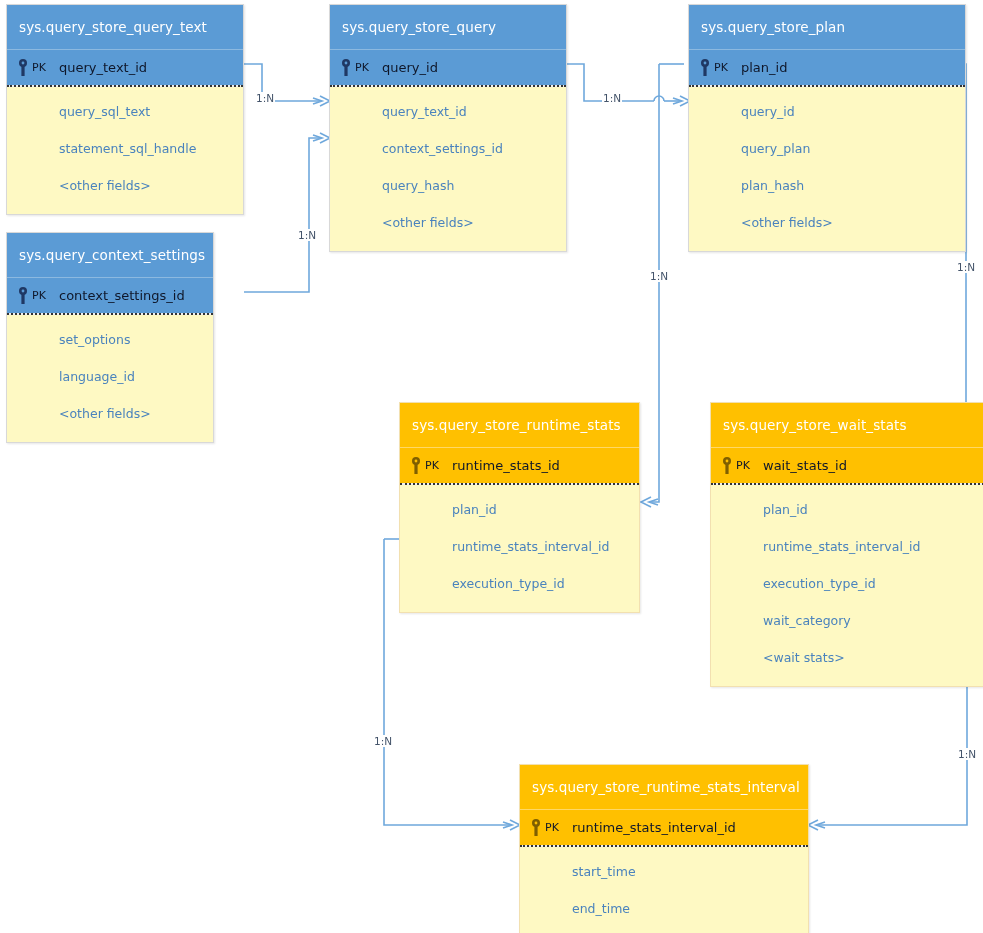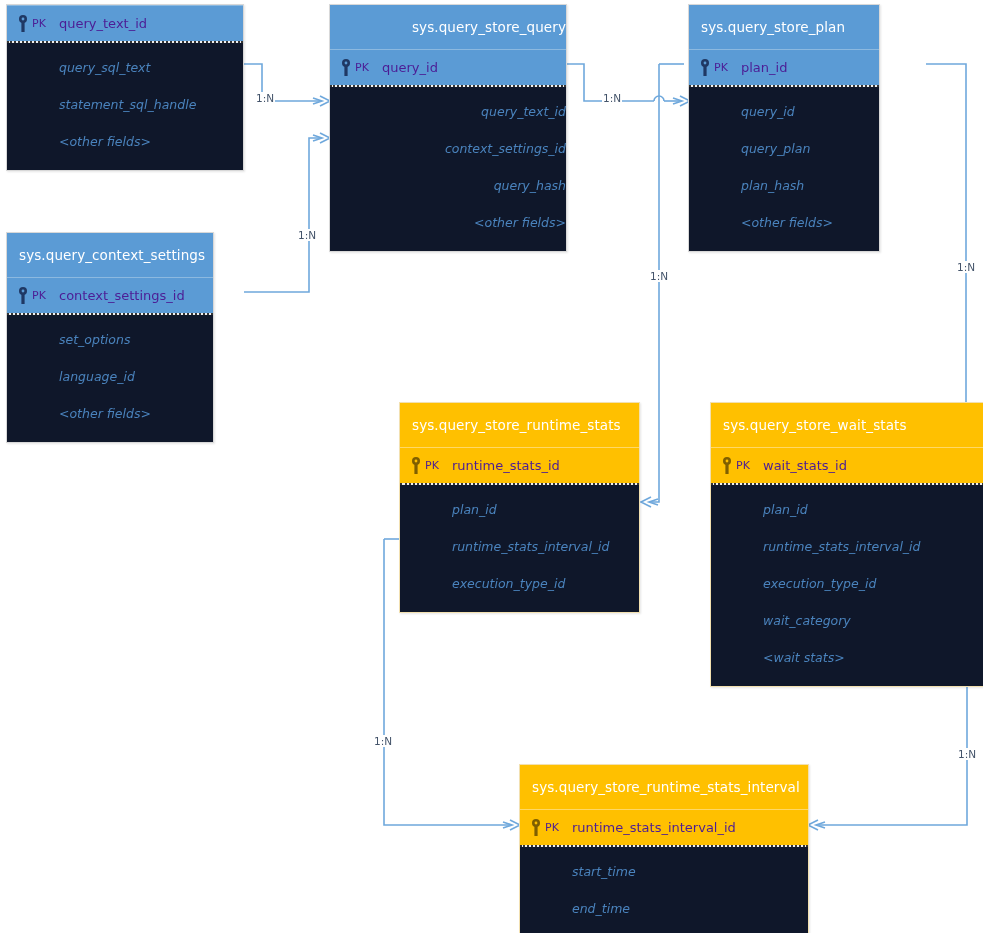--- a/index.html
+++ b/index.html
@@ -40,21 +40,21 @@
     font-size: 13.5px;
     letter-spacing: 0.1px;
     white-space: nowrap;
     overflow: hidden;
   }
   .entity .pkrow {
     box-sizing: border-box;
     height: 36px;
     line-height: 36px;
     position: relative;
-    color: #4c1d95;
+    color: #0f172a;
     font-size: 13px;
     white-space: nowrap;
   }
   .entity .pkrow .keyicon {
     position: absolute;
     left: 11px;
     top: 9px;
     width: 10px;
     height: 18px;
   }
@@ -72,22 +72,21 @@
     line-height: 36px;
   }
   .entity .sep {
     height: 0;
     border-top: 2px dotted #333333;
     margin: 0;
   }
   .entity .fields {
     box-sizing: border-box;
     padding: 6px 0 10px 0;
-    background: #0f172a;
-    font-style: italic;
+    background: #fef9c3;
   }
   .entity .field {
     box-sizing: border-box;
     height: 37px;
     line-height: 37px;
     padding-left: 52px;
     color: #4a83bd;
     font-size: 12.5px;
     white-space: nowrap;
   }
@@ -169,58 +168,59 @@
 
   <div class="linklabel" style="left:255px; top:92px;">1:N</div>
   <div class="linklabel" style="left:297px; top:229px;">1:N</div>
   <div class="linklabel" style="left:602px; top:92px;">1:N</div>
   <div class="linklabel" style="left:649px; top:270px;">1:N</div>
   <div class="linklabel" style="left:956px; top:261px;">1:N</div>
   <div class="linklabel" style="left:373px; top:735px;">1:N</div>
   <div class="linklabel" style="left:957px; top:748px;">1:N</div>
 
   <div class="entity theme-blue" style="left:6px; top:4px; width:238px;">
+    <div class="title">sys.query_store_query_text</div>
     <div class="pkrow">
       <svg class="keyicon" viewBox="0 0 10 18">
         <circle cx="5" cy="4" r="4" fill="#1f3864"></circle>
         <rect x="3.4" y="5" width="3.2" height="12" fill="#1f3864"></rect>
         <circle cx="5" cy="4" r="1.4" fill="#5b9bd5"></circle>
       </svg>
       <span class="pklabel">PK</span>
       <span class="pkname">query_text_id</span>
     </div>
     <div class="sep"></div>
     <div class="fields">
       <div class="field">query_sql_text</div>
       <div class="field">statement_sql_handle</div>
       <div class="field">&lt;other fields&gt;</div>
     </div>
   </div>
 
-  <div class="entity theme-blue" style="left:329px; top:4px; width:238px;text-align:right;">
+  <div class="entity theme-blue" style="left:329px; top:4px; width:238px;">
     <div class="title">sys.query_store_query</div>
     <div class="pkrow">
       <svg class="keyicon" viewBox="0 0 10 18">
         <circle cx="5" cy="4" r="4" fill="#1f3864"></circle>
         <rect x="3.4" y="5" width="3.2" height="12" fill="#1f3864"></rect>
         <circle cx="5" cy="4" r="1.4" fill="#5b9bd5"></circle>
       </svg>
       <span class="pklabel">PK</span>
       <span class="pkname">query_id</span>
     </div>
     <div class="sep"></div>
     <div class="fields">
       <div class="field">query_text_id</div>
       <div class="field">context_settings_id</div>
       <div class="field">query_hash</div>
       <div class="field">&lt;other fields&gt;</div>
     </div>
   </div>
 
-  <div class="entity theme-blue" style="left:688px; top:4px; width:192px;">
+  <div class="entity theme-blue" style="left:688px; top:4px; width:278px;">
     <div class="title">sys.query_store_plan</div>
     <div class="pkrow">
       <svg class="keyicon" viewBox="0 0 10 18">
         <circle cx="5" cy="4" r="4" fill="#1f3864"></circle>
         <rect x="3.4" y="5" width="3.2" height="12" fill="#1f3864"></rect>
         <circle cx="5" cy="4" r="1.4" fill="#5b9bd5"></circle>
       </svg>
       <span class="pklabel">PK</span>
       <span class="pkname">plan_id</span>
     </div>

